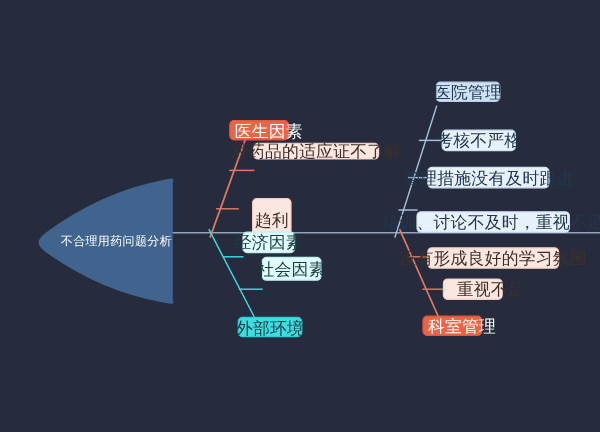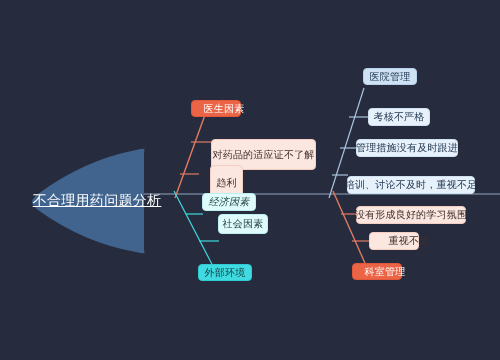--- a/index.html
+++ b/index.html
@@ -26,21 +26,21 @@
     left: 0;
     top: 0;
     width: 500px;
     height: 360px;
     pointer-events: none;
   }
   .node {
     position: absolute;
     box-sizing: border-box;
     border-radius: 4px;
-    font-size: 10px;
+    font-size: 14px;
     line-height: 1;
     white-space: nowrap;
     display: flex;
     align-items: center;
     justify-content: center;
     padding: 4px 6px;
     letter-spacing: 0.2px;
   }
   
   .fish-head {
@@ -56,25 +56,24 @@
   .fish-head .head-shape {
     position: absolute;
     left: 0; top: 0;
     width: 114px;
     height: 110px;
   }
   .fish-head .head-label {
     position: relative;
     z-index: 2;
     color: #ffffff;
-    font-size: 14px;
+    font-size: 10px;
     white-space: nowrap;
     letter-spacing: 0.3px;
     padding-left: 16px;
-    text-decoration: underline;
   }
   
   .cat-orange {
     background: #ec6446;
     color: #ffffff;
     border: 1px solid #e2583a;
     padding-left: 22px;
   }
   .sub-orange {
     background: #fbe6e0;
@@ -131,25 +130,25 @@
 
   <div class="fish-head">
     <svg class="head-shape" viewBox="0 0 114 110" xmlns="http://www.w3.org/2000/svg">
       <path d="M 112 6 Q 114 2 109 3 L 104 4 Q 52 14 6 48 Q 0 53 0 56 Q 0 59 6 64 Q 52 97 104 106 L 109 107 Q 114 108 112 104 Z" transform="translate(0,0)" fill="#41648f"></path>
     </svg>
     <span class="head-label">不合理用药问题分析</span>
   </div>
 
   <div class="node cat-orange" style="left:191px; top:100px; width:50px; height:17px;">医生因素</div>
 
-  <div class="node sub-orange" style="left:211px; top:139px; width:105px; height:31px;">对药品的适应证不了解</div>
+  <div class="node sub-orange" style="left:211px; top:119px; width:105px; height:14px;">对药品的适应证不了解</div>
 
   <div class="node sub-orange" style="left:198px; top:165px; width:33px; height:36px;margin-left:12px;">趋利</div>
 
-  <div class="node sub-teal" style="left:202px; top:193px; width:54px; height:18px;font-style:italic;">经济因素</div>
+  <div class="node sub-teal" style="left:202px; top:193px; width:44px; height:18px;">经济因素</div>
 
   <div class="node sub-teal" style="left:218px; top:214px; width:50px; height:20px;">社会因素</div>
 
   <div class="node cat-teal" style="left:198px; top:264px; width:54px; height:17px;">外部环境</div>
 
   <div class="node cat-blue" style="left:363px; top:68px; width:54px; height:17px;">医院管理</div>
 
   <div class="node sub-blue" style="left:368px; top:108px; width:62px; height:18px;">考核不严格</div>
 
   <div class="node sub-blue" style="left:356px; top:139px; width:102px; height:18px;">管理措施没有及时跟进</div>

